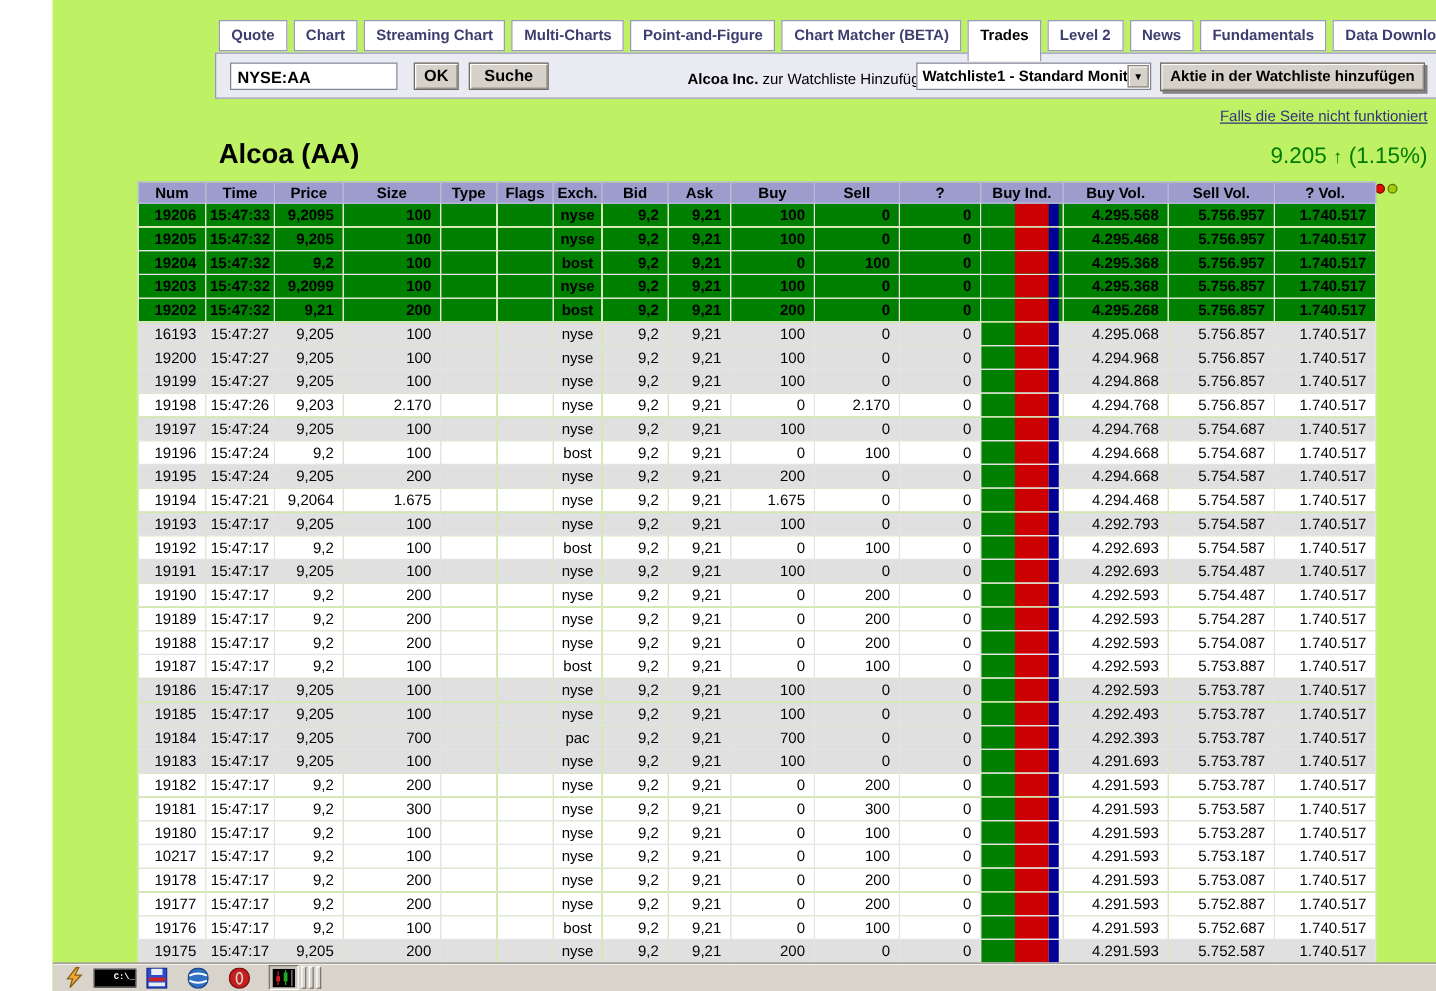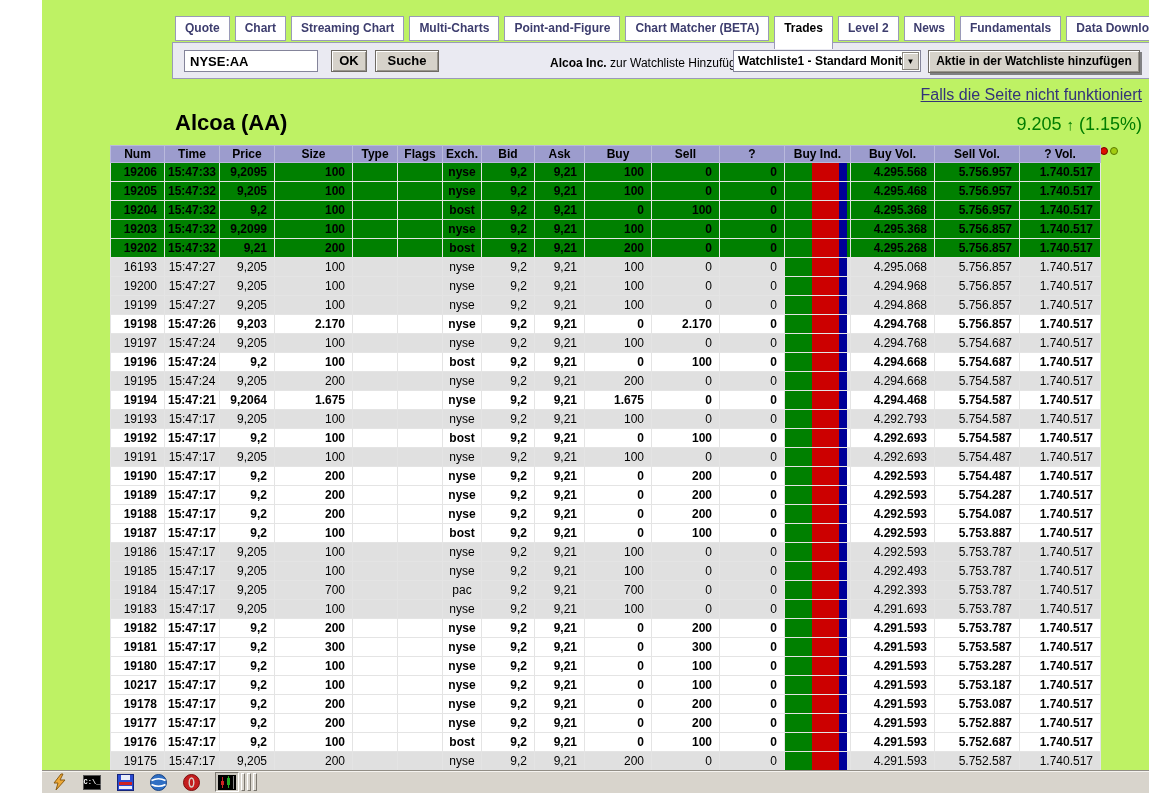--- a/index.html
+++ b/index.html
@@ -28,36 +28,36 @@
   #watchlist-select { position:absolute; left:560px; top:7px; width:188px; height:22px; background:#fff;
                       border:1px solid #84849a; display:flex; align-items:center; cursor:pointer; }
   #watchlist-select .sel-text { flex:1; font:bold 12px "Liberation Sans",sans-serif; padding:0 4px; white-space:nowrap; overflow:hidden; }
   #watchlist-select .sel-arrow { width:17px; height:18px; margin-right:1px; background:#d6d2ca;
                       border:1px solid #8a867e; box-shadow:inset 1px 1px 0 #fff;
                       font-size:8px; text-align:center; line-height:17px; }
   #add-watchlist-button { left:755px; top:7px; width:212px; height:23px; font-size:12px;
                           box-shadow:inset 1px 1px 0 #fff, inset -1px -1px 0 #98948c, 2px 2px 0 rgba(40,40,40,.55); }
 
   
-  #help-link { position:absolute; top:86px; right:49px; font-size:16px; color:#33337a;
+  #help-link { position:absolute; top:86px; right:49px; font-size:12px; color:#33337a;
                text-decoration:underline; cursor:pointer; }
   #page-title { position:absolute; left:133px; top:110px; font-size:22px; font-weight:bold; color:#000; }
   #quote-price { position:absolute; top:114px; right:49px; font-size:18px; color:#007d00; white-space:nowrap; }
   #quote-price .arr { font-weight:bold; font-size:15px; }
 
   
   #trades-wrap { position:absolute; left:68px; top:145px; z-index:1; }
   table#trades { border-collapse:collapse; table-layout:fixed; border:1px solid #9c9ccd; }
   #trades th { background:#9c9ccd; font-size:12px; font-weight:bold; color:#000; height:17px;
                border:1px solid #b9b9dc; padding:0 3px; white-space:nowrap; }
   #trades td { font-size:12px; height:18px; border:1px solid #e4e4e4; padding:0;
                white-space:nowrap; overflow:hidden; color:#000; }
   #trades td.r { text-align:right; padding-right:7px; }
   #trades td.c { text-align:center; }
-  tr.white { background:#fff;font-weight:bold; }
+  tr.white { background:#fff; }
   tr.grey  { background:#e0e0e0; }
   tr.green { background:#008000; color:#fff; font-weight:bold; }
   tr.green td { color:#fff; border-color:rgba(255,255,255,.35); }
   td.buyind { padding:0 !important; }
   .stripes { display:flex; height:18px; width:100%; }
   .stripe-g { width:27px; background:#008000; }
   .stripe-r { width:27px; background:#cc0000; }
   .stripe-b { width:8px;  background:#000099; }
   .stripe-rest { flex:1; }
 
@@ -66,21 +66,21 @@
   .dot { width:8px; height:8px; border-radius:50%; cursor:pointer; }
   .dot-red   { background:#dd1100; border:1px solid #770000; }
   .dot-green { background:#a2cc11; border:1px solid #5c7a00; }
 
   
   #taskbar { position:absolute; left:0; top:770px; width:1149px; height:23px; background:#d8d4cc;
              border-top:1px solid #928e86; box-shadow:inset 0 1px 0 #f5f3ef; z-index:10;
              display:flex; align-items:center; padding-left:8px; }
   .tb-icon { width:18px; height:18px; margin-right:15px; display:flex; align-items:center; justify-content:center; cursor:pointer; }
   #cmd-icon-box { width:40px; height:15px; background:#000; border:1px solid #555;
-                  color:#fff; font:bold 7px "Liberation Mono",monospace; line-height:13px; text-align:right; padding-left:0; }
+                  color:#fff; font:bold 7px "Liberation Mono",monospace; line-height:13px; text-align:right; padding-left:15px; }
   #chart-app { width:24px; height:20px; margin-right:2px; background:#cac6be;
                border:1px solid; border-color:#7a766e #fff #fff #7a766e;
                display:flex; align-items:center; justify-content:center; cursor:pointer; }
   .win-sep { width:4px; height:18px; background:#d8d4cc; border:1px solid; border-color:#fff #7a766e #7a766e #fff; margin-right:2px; }
 </style>
 </head>
 <body>
 
 <div id="screen">
 

